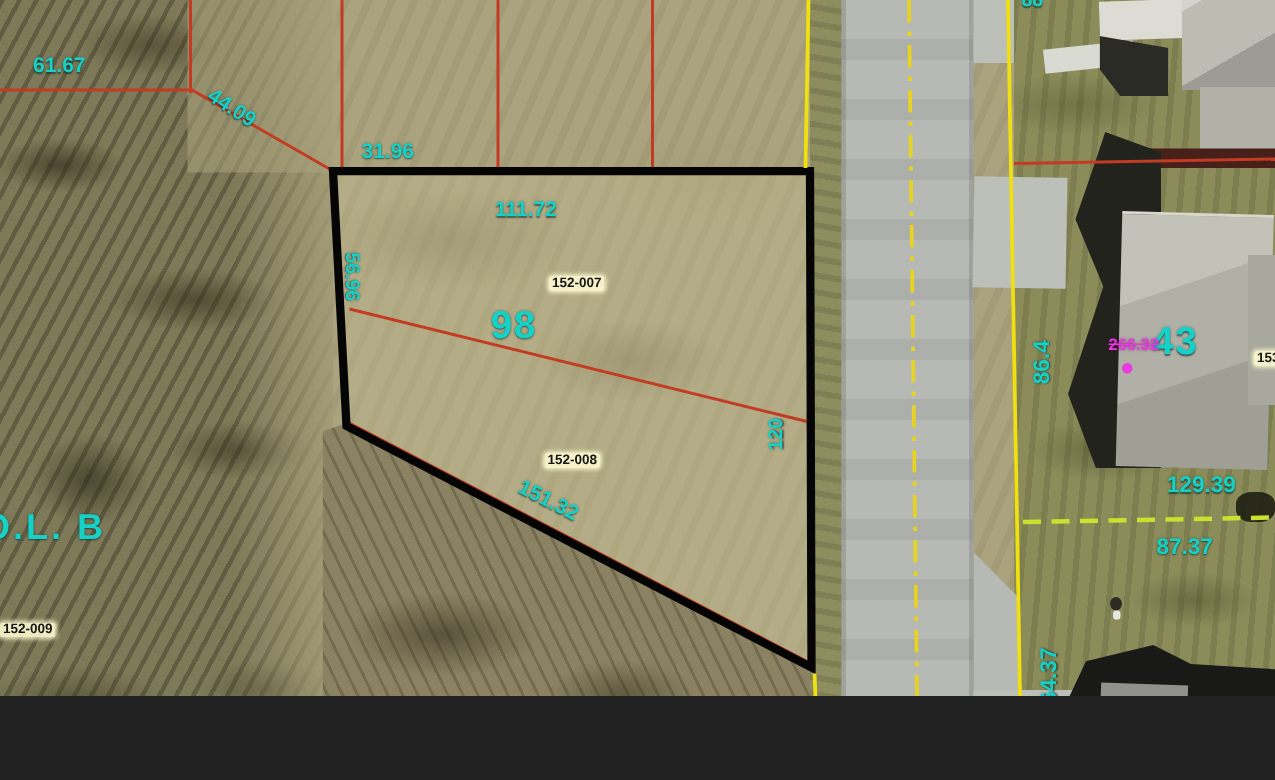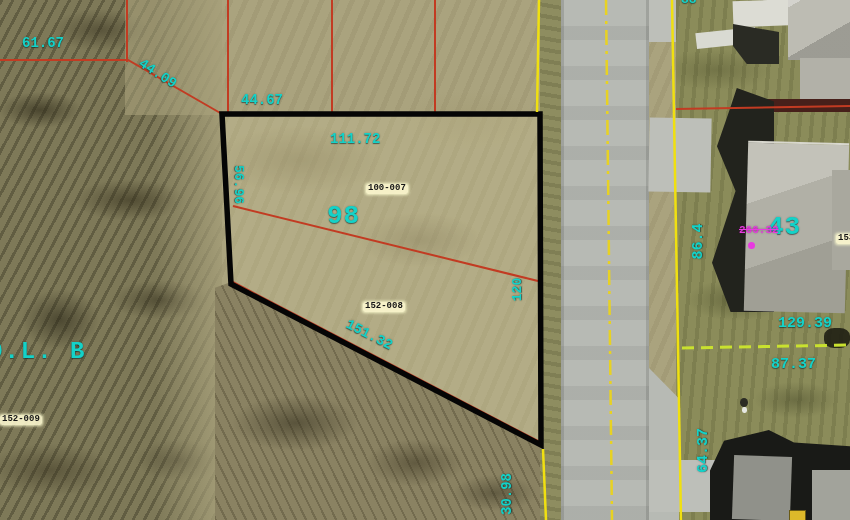--- a/index.html
+++ b/index.html
@@ -1,17 +1,17 @@
 <!DOCTYPE html>
 <html><head>
 <meta charset="utf-8">
 <style>
   html,body{margin:0;padding:0;background:#222;}
-  #viewport{position:relative;width:850px;height:520px;overflow:hidden;
-    font-family:Liberation Mono, monospace;background:#a9a27c;}
+  #viewport{position:relative;width:850px;height:464px;overflow:hidden;
+    font-family:Liberation Sans, sans-serif;background:#a9a27c;}
   
   .terr{position:absolute;}
   #terrain-base{left:0;top:0;width:850px;height:520px;background-color:#aaa37e;
     background-image:
       radial-gradient(ellipse 120px 50px at 300px 160px, rgba(125,115,80,.45), transparent 70%),
       radial-gradient(ellipse 90px 40px at 420px 240px, rgba(100,90,60,.35), transparent 70%),
       radial-gradient(ellipse 140px 60px at 350px 420px, rgba(120,108,72,.35), transparent 70%),
       radial-gradient(ellipse 100px 44px at 470px 120px, rgba(160,152,112,.5), transparent 70%),
       repeating-linear-gradient(113deg, rgba(130,120,86,.18) 0 5px, rgba(0,0,0,0) 5px 14px);}
   #terrain-left{left:0;top:0;width:222px;height:520px;background-color:#7e7958;
@@ -151,25 +151,25 @@
       <line x1="672" y1="0" x2="681" y2="520"></line>
     </g>
 
     <line x1="606" y1="0" x2="612" y2="520" stroke="#e8d222" stroke-width="2.5" stroke-dasharray="15 6 3 6"></line>
 
     <line x1="682" y1="348" x2="850" y2="345" stroke="#c9e12f" stroke-width="3" stroke-dasharray="12 7"></line>
   </svg>
 
   <div class="lbl sz14" style="left:22px;top:36px">61.67</div>
   <div class="lbl sz14" style="left:144px;top:56px;transform:rotate(33deg);transform-origin:left top">44.09</div>
-  <div class="lbl sz14" style="left:241px;top:93px">44.67</div>
+  <div class="lbl sz14" style="left:241px;top:93px">31.96</div>
   <div class="lbl sz14" style="left:330px;top:132px">111.72</div>
   <div class="lbl sz13" style="left:219px;top:178px;transform:rotate(90deg)">56.96</div>
   <div class="lbl big" style="left:327px;top:203px">98</div>
-  <div class="pid" style="left:366px;top:184px">100-007</div>
+  <div class="pid" style="left:366px;top:184px">152-007</div>
   <div class="pid" style="left:363px;top:302px">152-008</div>
   <div class="lbl sz14" style="left:350px;top:317px;transform:rotate(27deg);transform-origin:left top">151.32</div>
   <div class="lbl sz13" style="left:506px;top:283px;transform:rotate(-90deg)">120</div>
   <div class="lbl sz14" style="left:486px;top:487px;transform:rotate(-90deg)">30.98</div>
   <div class="lbl huge" style="left:-12px;top:340px">O.L. B</div>
   <div class="pid" style="left:0px;top:415px">152-009</div>
   <div class="lbl sz15" style="left:680px;top:234px;transform:rotate(-90deg)">86.4</div>
   <div class="lbl big" style="left:768px;top:214px">43</div>
   <div class="lbl magenta" style="left:739px;top:225px">266.32</div>
   <div class="magenta-dot"></div>

